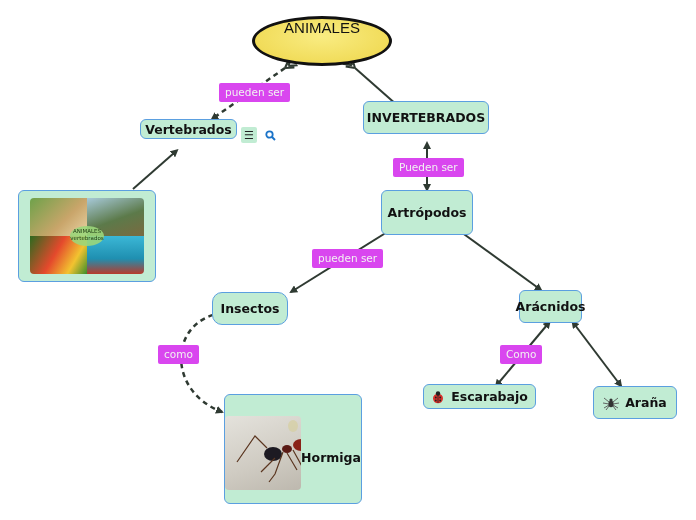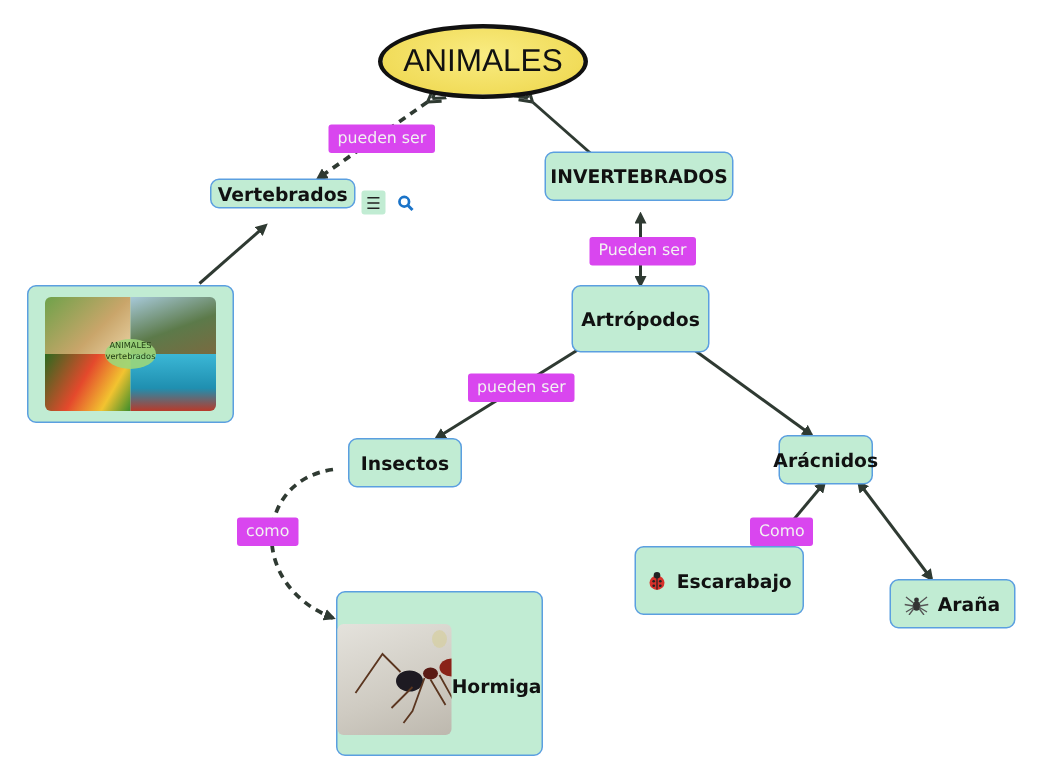--- a/index.html
+++ b/index.html
@@ -2,22 +2,22 @@
 <html><head>
 <meta charset="utf-8">
 <style>
   html, body { margin:0; padding:0; background:#ffffff; }
   body { width:696px; height:520px; position:relative; overflow:hidden; font-family:"DejaVu Sans", sans-serif; }
   #edges { position:absolute; left:0; top:0; width:696px; height:520px; }
   .node { position:absolute; box-sizing:border-box; background:#c1ecd3; border:1.5px solid #5b9fe0; border-radius:6px;
           display:flex; align-items:center; justify-content:center; font-weight:bold; font-size:12.5px; color:#111; }
   .root { position:absolute; left:252px; top:16px; width:140px; height:50px; box-sizing:border-box;
           background:radial-gradient(ellipse at 50% 40%, #f9ec82 0%, #f1dc5a 70%, #e6cb3a 100%);
-          border:3px solid #111; border-radius:50%; display:flex; align-items:center; justify-content:center;
-          font-family:"Liberation Sans", sans-serif; font-size:21px; color:#111; }
+          border:3px solid #111; border-radius:50%; display:flex; justify-content:center;
+          font-family:"Liberation Sans", sans-serif; font-size:15px; color:#111; }
   .label { position:absolute; background:#d946ef; color:#f2f2f2; font-size:10.5px; padding:3px 6px; border-radius:2px;
            white-space:nowrap; line-height:13px; }
   .menu-btn { position:absolute; left:241px; top:127px; width:16px; height:16px; background:#c1ecd3; border-radius:2px;
               display:flex; align-items:center; justify-content:center; font-size:11px; color:#222; }
   .search-btn { position:absolute; left:262px; top:127px; width:16px; height:16px; display:flex; align-items:center; justify-content:center; }
   .imgbox { border-radius:4px; overflow:hidden; position:relative; }
 </style>
 </head>
 <body>
 
@@ -86,29 +86,29 @@
 </div>
 
 <div class="node" style="left:363px; top:101px; width:126px; height:33px;align-items:center;">
   <span>INVERTEBRADOS</span>
 </div>
 
 <div class="node" style="left:381px; top:190px; width:92px; height:45px;">
   <span>Artrópodos</span>
 </div>
 
-<div class="node" style="left:232px; top:292px; width:76px; height:33px;">
+<div class="node" style="left:212px; top:292px; width:76px; height:33px;border-radius:10px;">
   <span>Insectos</span>
 </div>
 
 <div class="node" style="left:519px; top:290px; width:63px; height:33px;">
   <span>Arácnidos</span>
 </div>
 
-<div class="node" style="left:423px; top:364px; width:113px; height:46px;text-align:right;">
+<div class="node" style="left:423px; top:384px; width:113px; height:25px;text-align:right;">
   <span style="margin-right:6px; display:inline-flex;">
     <svg width="14" height="14" viewBox="0 0 14 14">
         <ellipse cx="7" cy="8.5" rx="5" ry="4.8" fill="#d8312b"></ellipse>
         <circle cx="7" cy="3.5" r="2.2" fill="#222"></circle>
         <path d="M7,4 L7,13" stroke="#222" stroke-width="0.8"></path>
         <circle cx="4.8" cy="7.5" r="0.9" fill="#222"></circle>
         <circle cx="9.2" cy="7.5" r="0.9" fill="#222"></circle>
         <circle cx="4.8" cy="10.5" r="0.9" fill="#222"></circle>
         <circle cx="9.2" cy="10.5" r="0.9" fill="#222"></circle>
       </svg>

